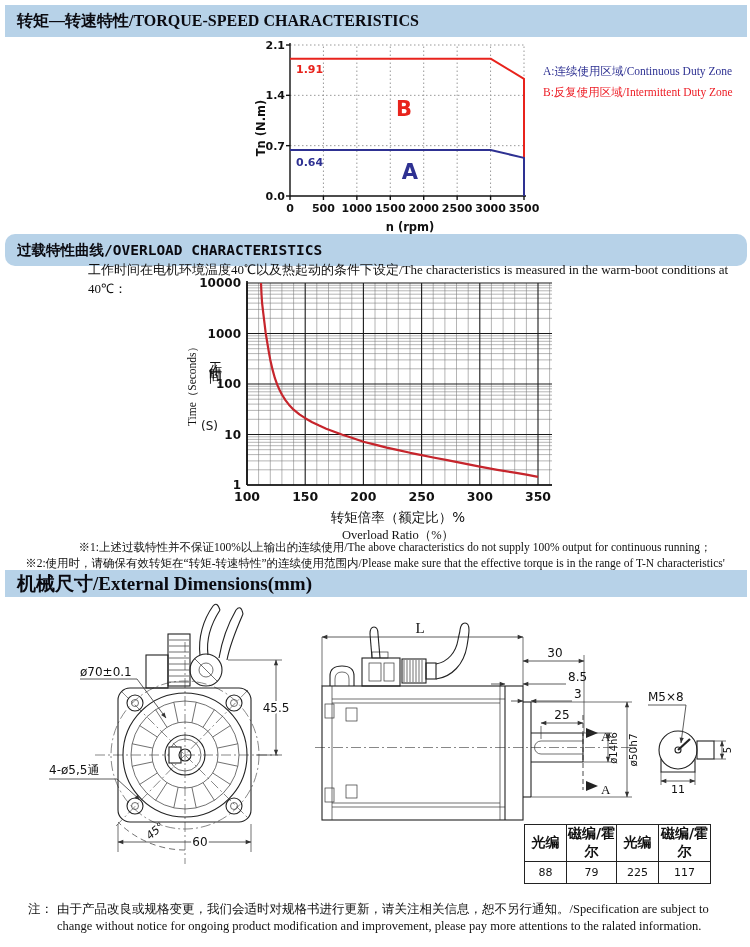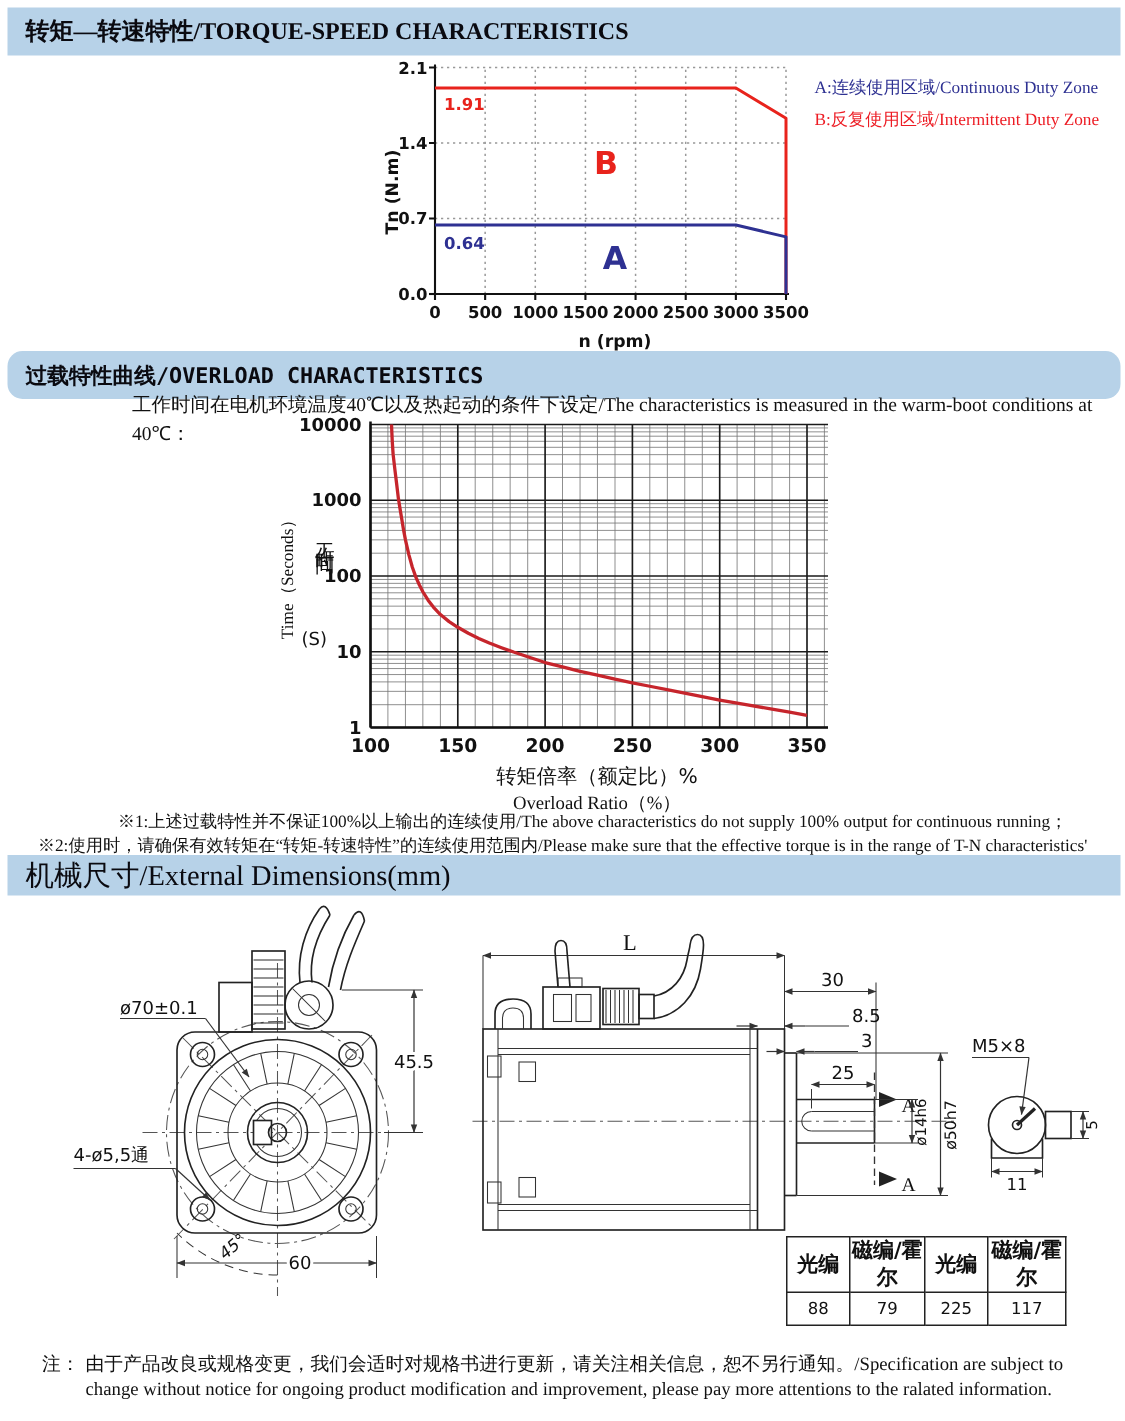--- a/index.html
+++ b/index.html
@@ -2,23 +2,23 @@
 <html><head>
 <meta charset="utf-8">
 <style>
   html,body{margin:0;padding:0;background:#fff;}
   #page{position:relative;width:750px;height:947px;background:#fff;overflow:hidden;
         font-family:"DejaVu Sans",sans-serif;color:#111;}
   .bar{position:absolute;left:5px;right:3px;height:32px;background:#b7d2e8;
        display:flex;align-items:center;padding-left:12px;box-sizing:border-box;}
   .t-serif{font-family:"Liberation Serif",serif;font-weight:bold;font-size:16px;color:#0a0a10;}
   .t-mono{font-family:"DejaVu Sans Mono",monospace;font-weight:bold;font-size:14.5px;color:#0a0a10;}
-  .t-serif-lg{font-family:"Liberation Serif",serif;font-weight:normal;font-size:19px;color:#0a0a10;}
+  .t-serif-lg{font-family:"Liberation Serif",serif;font-weight:bold;font-size:19px;color:#0a0a10;}
   .legend{position:absolute;left:543px;top:49px;font:11.5px "Liberation Serif",serif;line-height:21px;}
-  .lgA{color:#2e3192;} .lgB{color:#ed1c24;}
+  .lgA{color:#2e3192;margin-top:12px;} .lgB{color:#ed1c24;}
   .cond{position:absolute;left:88px;top:261px;font:13px "Liberation Serif",serif;color:#111;}
   .note{position:absolute;left:0;width:750px;text-align:center;
         font:11.5px "Liberation Serif",serif;color:#111;}
   #note1{top:540px;padding-left:20px;} #note2{top:556px;}
   .vlab-cn{position:absolute;left:206px;top:351px;writing-mode:vertical-rl;text-orientation:upright;
            font:13px "DejaVu Sans",sans-serif;letter-spacing:3px;color:#111;}
   .vlab-s{position:absolute;left:201px;top:419px;font:12px "DejaVu Sans",sans-serif;color:#111;}
   .vlab-en{position:absolute;left:126px;top:376px;width:132px;text-align:center;
            transform:rotate(-90deg);font:11.5px "Liberation Serif",serif;color:#111;}
   

